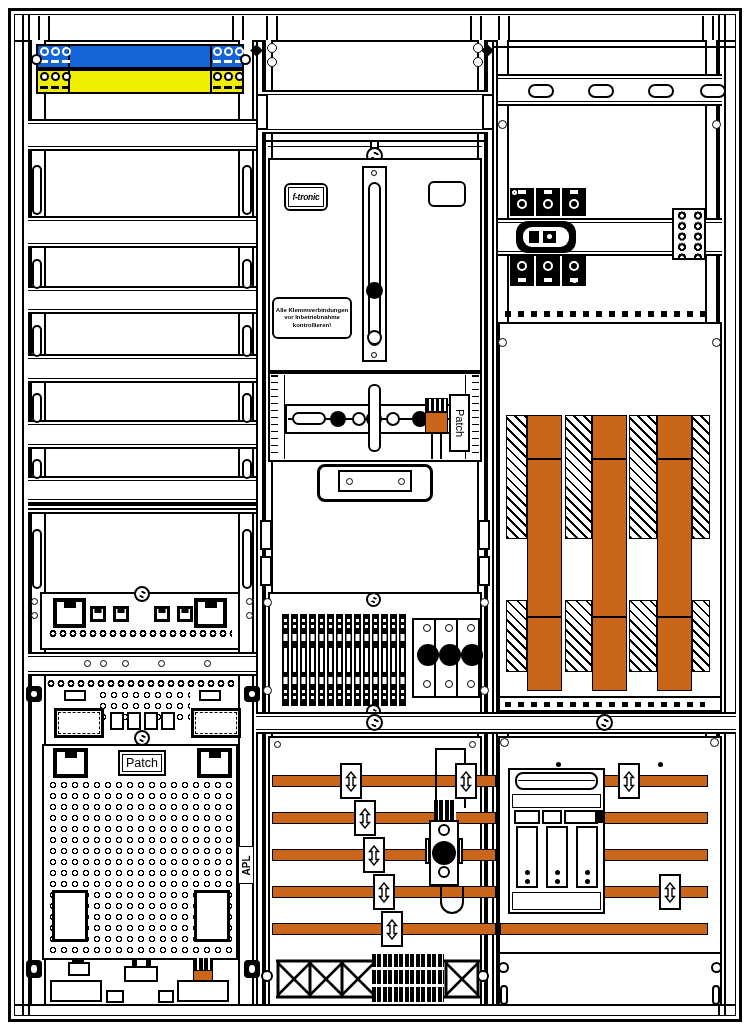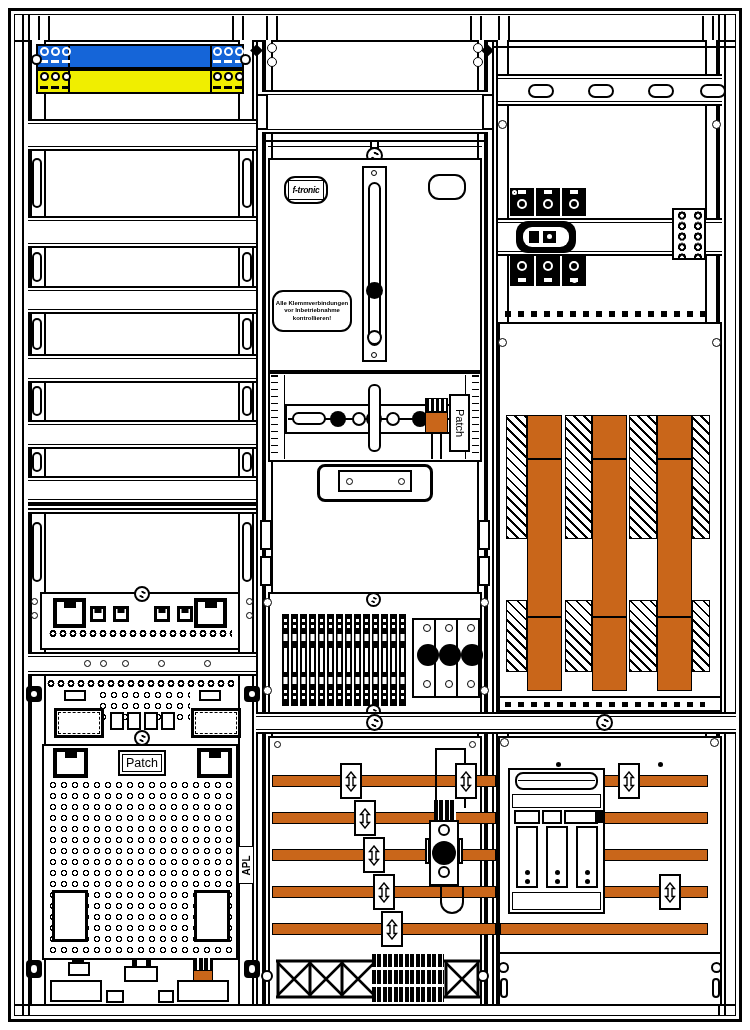--- a/index.html
+++ b/index.html
@@ -5,21 +5,21 @@
   html,body{margin:0;padding:0;background:#fff;font-family:"Liberation Sans",sans-serif;}
   #stage{position:relative;width:750px;height:1030px;background:#fff;overflow:hidden;}
   #stage *{box-sizing:border-box;}
   .a{position:absolute;}
   .w{background:#fff;}
   .k{background:#000;}
   .b1{border:1px solid #000;}
   .b2{border:2px solid #000;}
   .b3{border:3px solid #000;}
   .r{border-radius:50%;}
-  .rr{border-radius:11px;}
+  .rr{border-radius:6px;margin-top:7px;}
   .or{background:#c9661a;border:1.5px solid #000;}
   .hatch{background:repeating-linear-gradient(45deg,#000 0 1.8px,#fff 1.8px 7px);border:1.5px solid #000;}
   .vstrip{background:#fff;border-left:2px solid #000;border-right:2px solid #000;}
   .rail{background:#fff;border-top:2px solid #000;border-bottom:2px solid #000;}
   i.in{display:block;position:absolute;left:0;right:0;top:2px;bottom:2px;border-top:1px solid #000;border-bottom:1px solid #000;}
   i.in2{display:block;position:absolute;inset:2px;border:1px solid #000;}
   .dots{background-image:radial-gradient(circle at 5px 5px,#fff 0 1.6px,#000 1.7px 3.2px,rgba(255,255,255,0) 3.4px);background-size:11px 11px;}
   .holerow{background-image:radial-gradient(circle at 5px 50%,#fff 0 1.6px,#000 1.7px 3.4px,rgba(255,255,255,0) 3.6px);background-size:10px 100%;}
   .tdots{background-image:radial-gradient(circle at 8px 5.5px,#fff 0 1.8px,#000 1.9px 4px,rgba(255,255,255,0) 4.2px);background-size:16px 10.5px;}
   .dash{background:repeating-linear-gradient(90deg,#000 0 6px,rgba(0,0,0,0) 6px 13px);}

